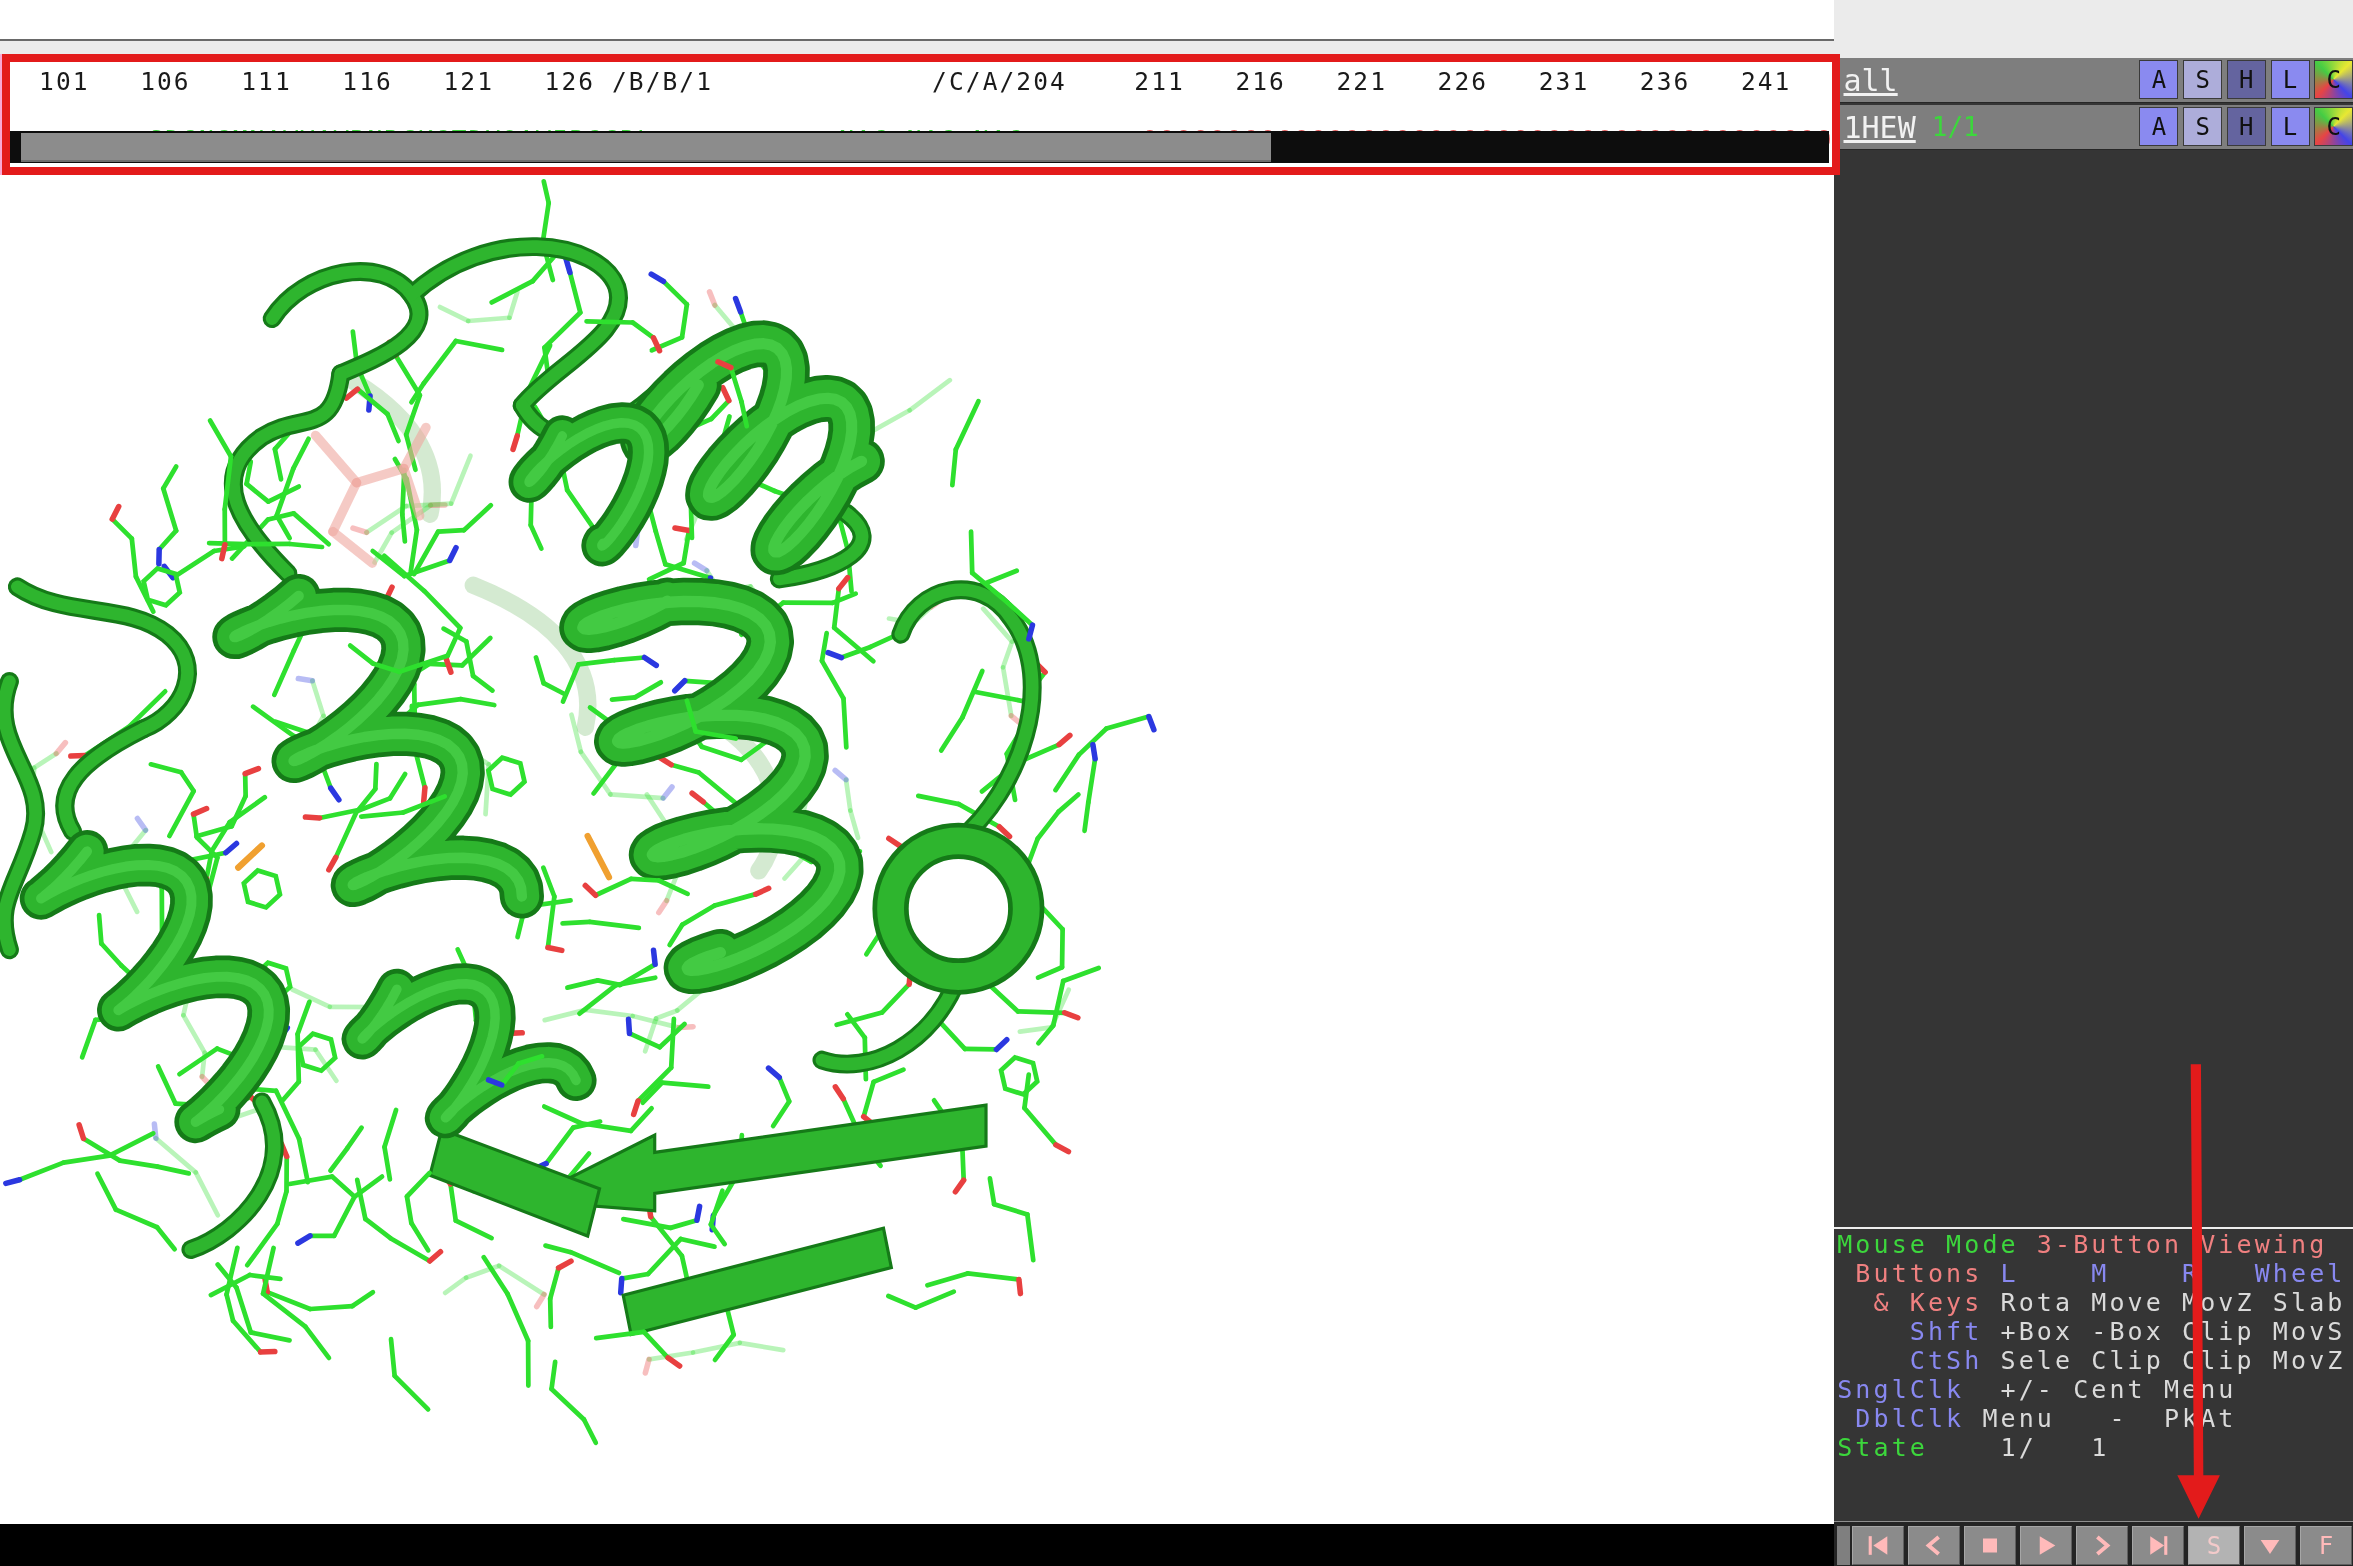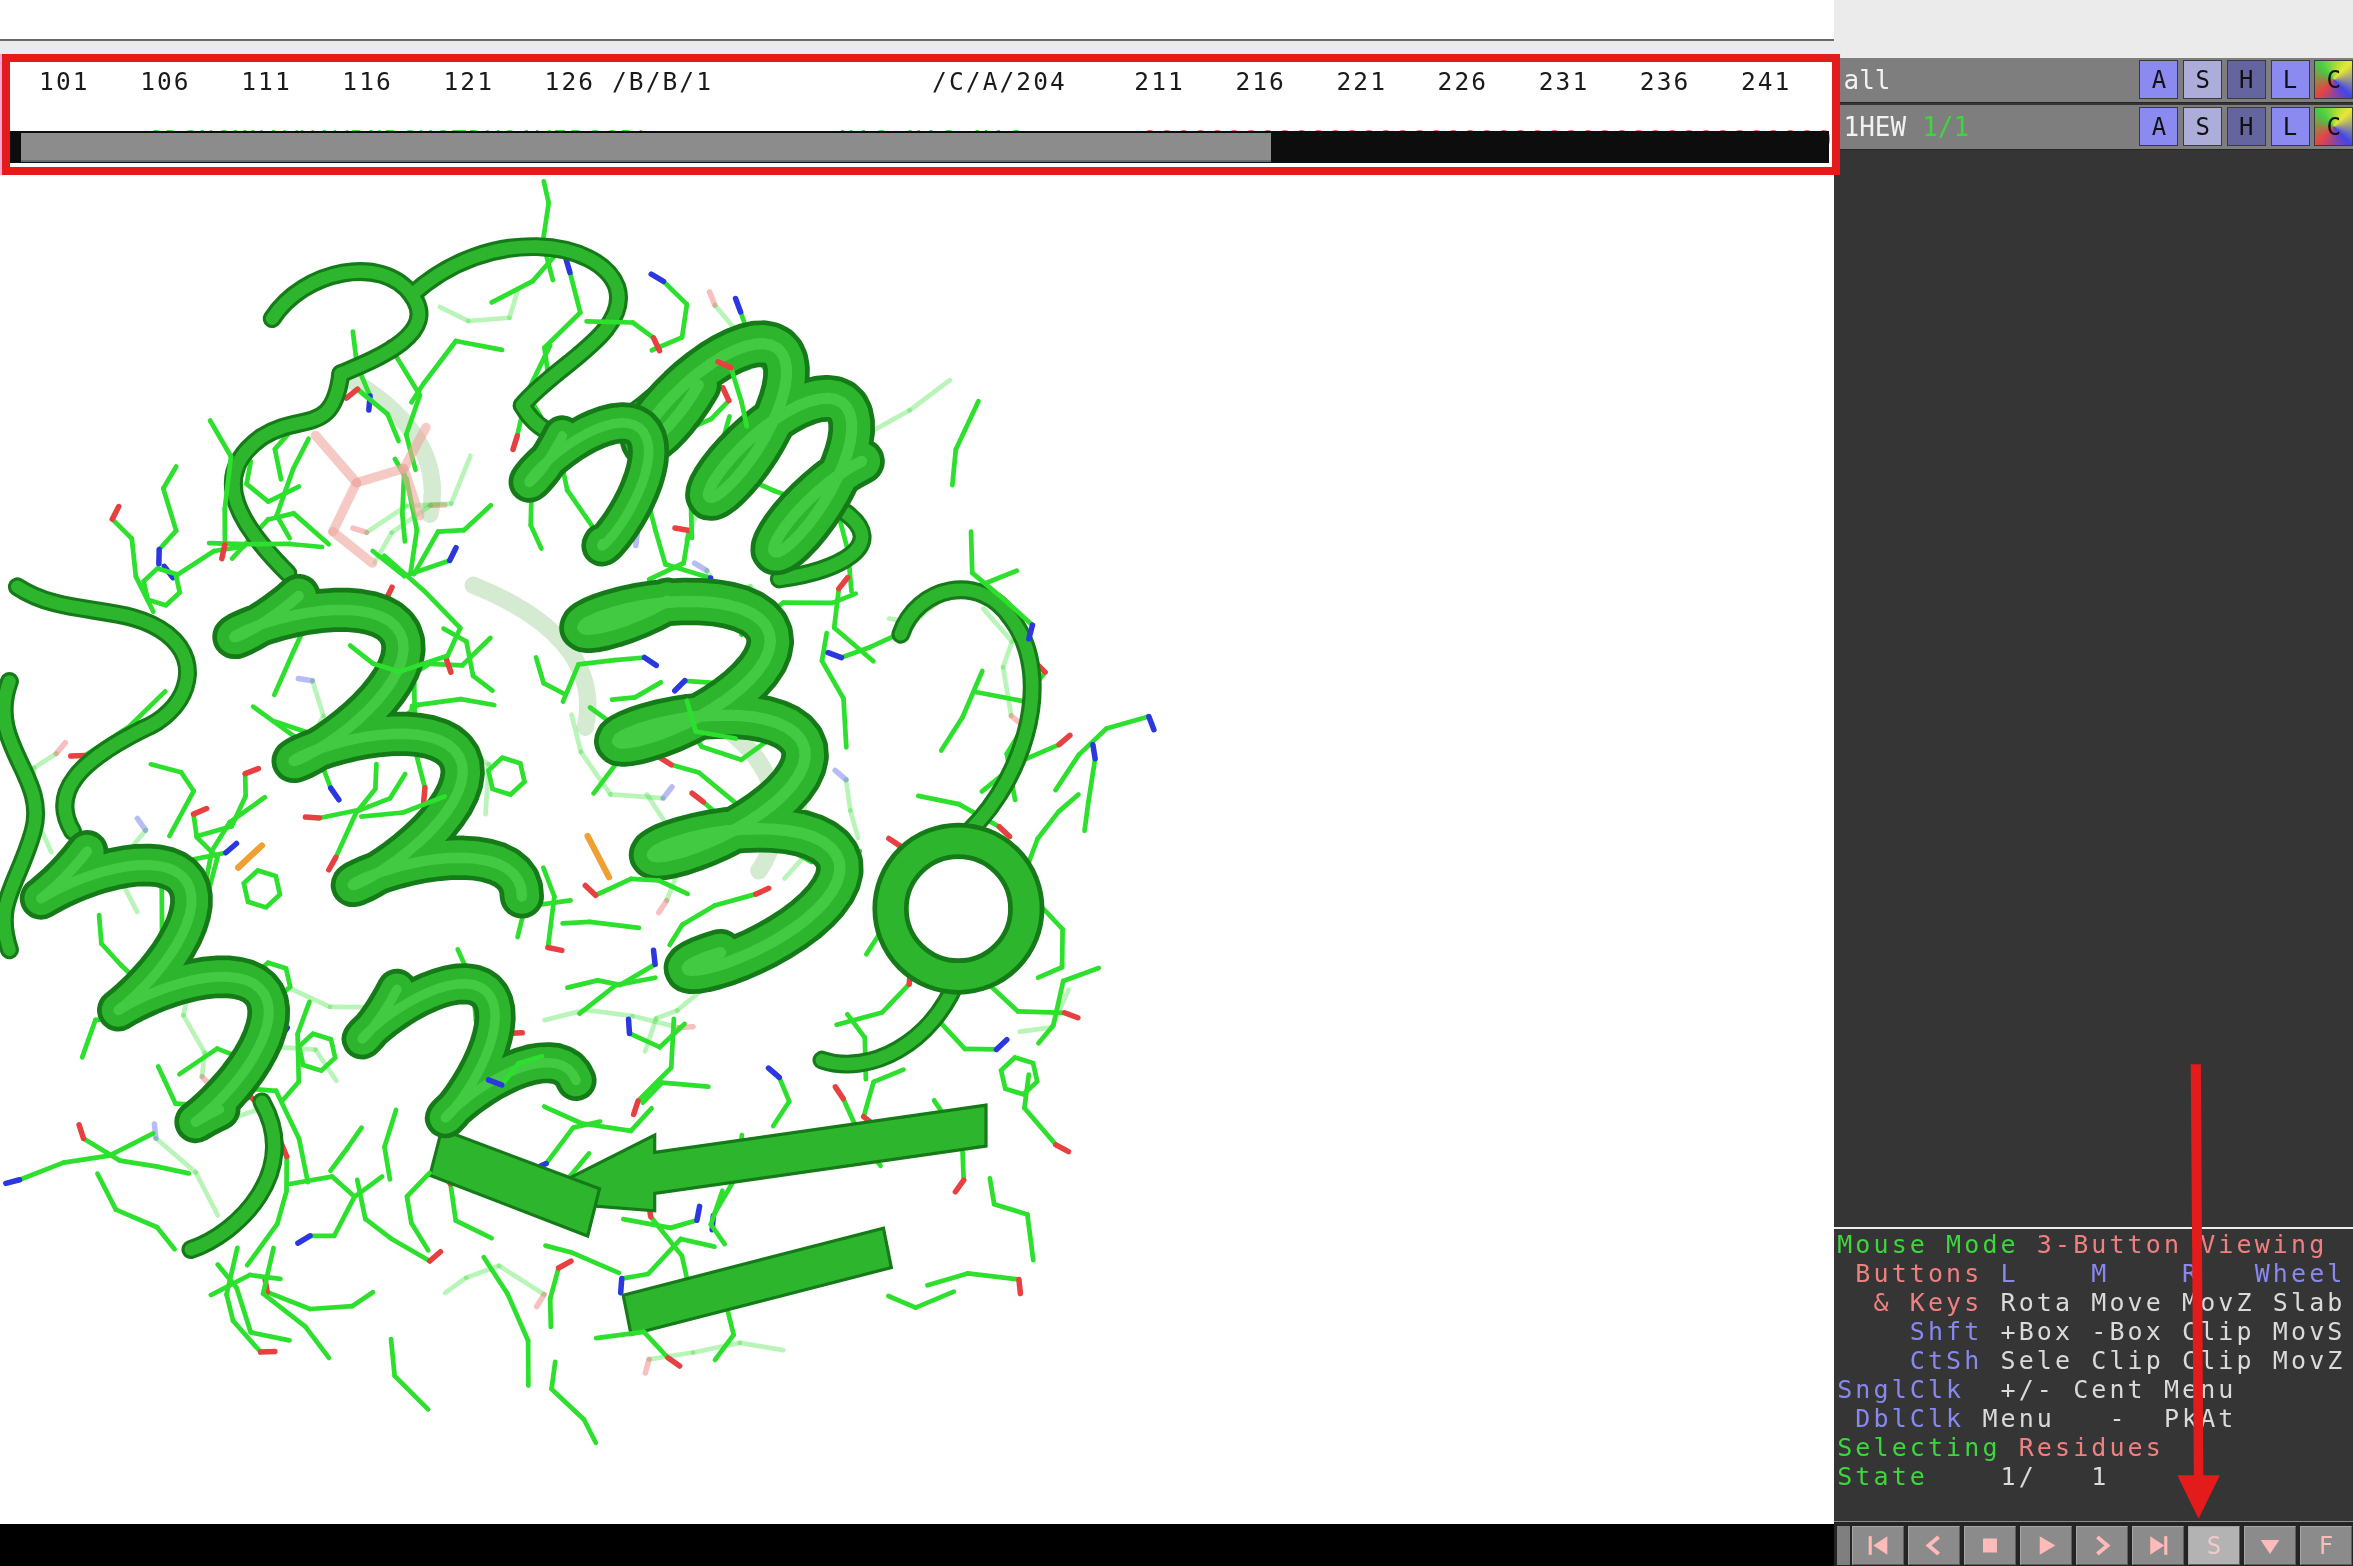--- a/index.html
+++ b/index.html
@@ -43,21 +43,21 @@
   #right-panel {
     position:absolute; left:1834px; top:0; width:520px; height:1567px; background:#353535;
   }
   #panel-top-strip { position:absolute; left:0; top:0; width:520px; height:58px; background:#ebebeb; }
   .obj-row {
     position:absolute; left:0; width:520px; height:45px; background:#7e7e7e;
     display:flex; align-items:center;
   }
   #obj-row-all  { top:58px; border-bottom:1.6px solid #262626; }
   #obj-row-1hew { top:105px; border-bottom:1.6px solid #262626; }
-  .obj-label { color:#f2f2f2; font-size:26px; margin-left:9.5px; white-space:pre; }
+  .obj-label { color:#f2f2f2; font-size:30px; margin-left:9.5px; white-space:pre;text-decoration:underline; }
   .obj-state { color:#3cd73c; font-size:26px; margin-left:16px; white-space:pre; }
   .obj-buttons { position:absolute; right:0.8px; top:2.4px; display:flex; gap:4.7px; }
   .obj-btn {
     width:39px; height:39px; display:flex; align-items:center; justify-content:center;
     color:#111; font-size:24px; border:0.8px solid #3a3a3a; cursor:default;
   }
   .obj-btn.b-A, .obj-btn.b-L { background:#8a8af0; }
   .obj-btn.b-S { background:#adadda; }
   .obj-btn.b-H { background:#64649f; }
   .obj-btn.b-C { background:conic-gradient(from 45deg, #e8e833, #4444e8, #e84444, #44cc44, #e8e833); }
@@ -745,21 +745,20 @@
 
     <div id="help-divider"></div>
     <div id="mouse-help">
         <div class="help-line"><span class="hc-green">Mouse Mode </span><span class="hc-salmon">3-Button Viewing</span></div>
         <div class="help-line"><span class="hc-salmon"> Buttons</span><span class="hc-blue"> L    M    R   Wheel</span></div>
         <div class="help-line"><span class="hc-salmon">  &amp; Keys</span><span class="hc-white"> Rota Move MovZ Slab</span></div>
         <div class="help-line"><span class="hc-blue">    Shft</span><span class="hc-white"> +Box -Box Clip MovS</span></div>
         <div class="help-line"><span class="hc-blue">    CtSh</span><span class="hc-white"> Sele Clip Clip MovZ</span></div>
         <div class="help-line"><span class="hc-blue">SnglClk</span><span class="hc-white">  +/- Cent Menu</span></div>
         <div class="help-line"><span class="hc-blue"> DblClk</span><span class="hc-white"> Menu   -  PkAt</span></div>
-        <div class="help-line"><span class="hc-green">Selecting </span><span class="hc-salmon">Residues</span></div>
         <div class="help-line"><span class="hc-green">State</span><span class="hc-white">    1/   1</span></div>
       </div>
 
     <div id="playbar">
       <div id="playbar-grip"></div>
     <div class="pb-btn" style="left: 18px;">
           <svg width="28" height="25" viewBox="0 0 36 32" fill="currentColor">
             <rect x="6" y="4" width="4" height="24"></rect>
             <polygon points="30,4 12,16 30,28"></polygon>
           </svg>

